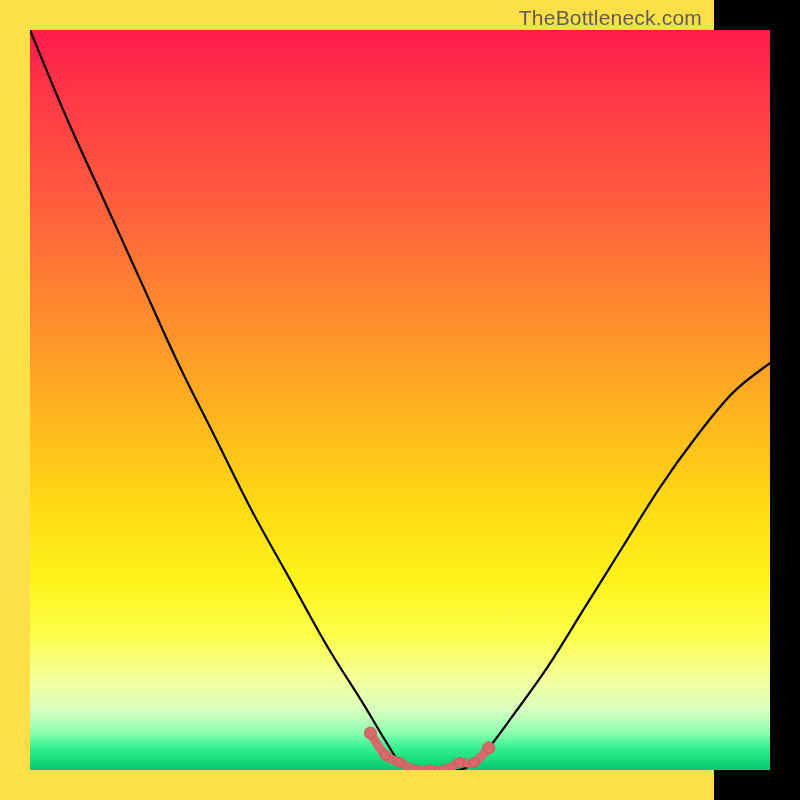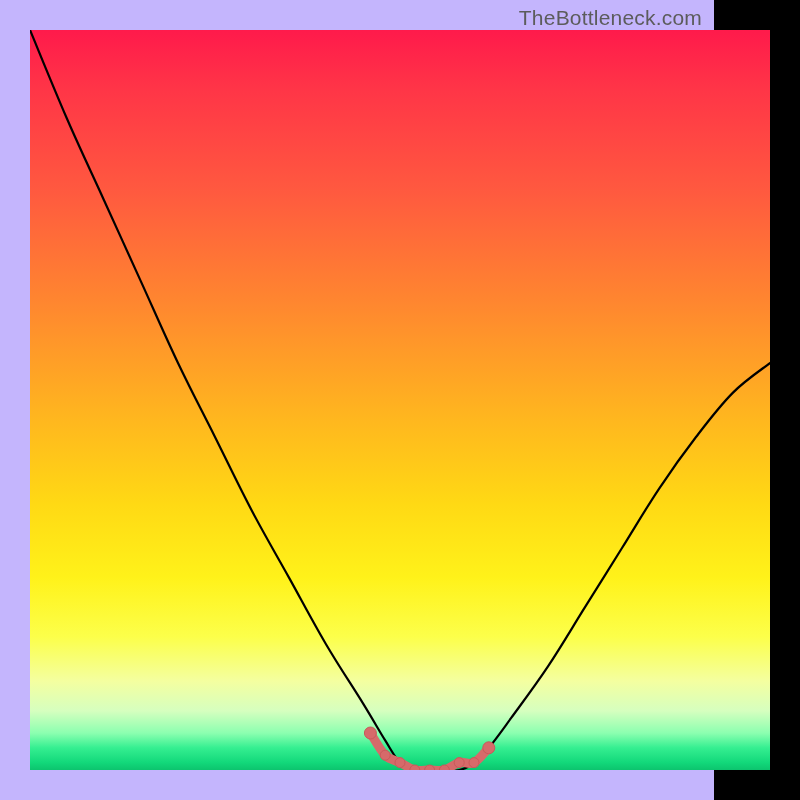--- a/index.html
+++ b/index.html
@@ -10,21 +10,21 @@
     background: #000;
     overflow: hidden;
     font-family: Arial, Helvetica, sans-serif;
   }
   .frame {
     position: absolute;
     top: 0;
     left: 0;
     width: 714px;
     height: 800px;
-    background: #c4b5fd;
+    background: #fde047;
   }
   .plot-area {
     position: absolute;
     top: 30px;
     left: 30px;
     width: 740px;
     height: 740px;
     overflow: hidden;
   }
   .gradient {

